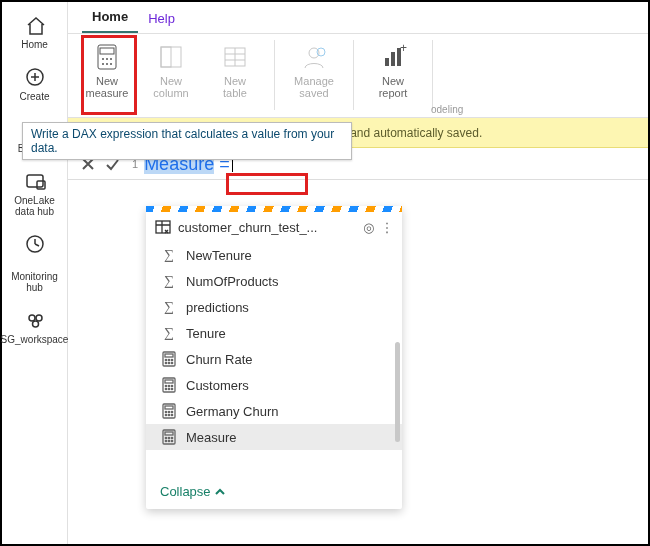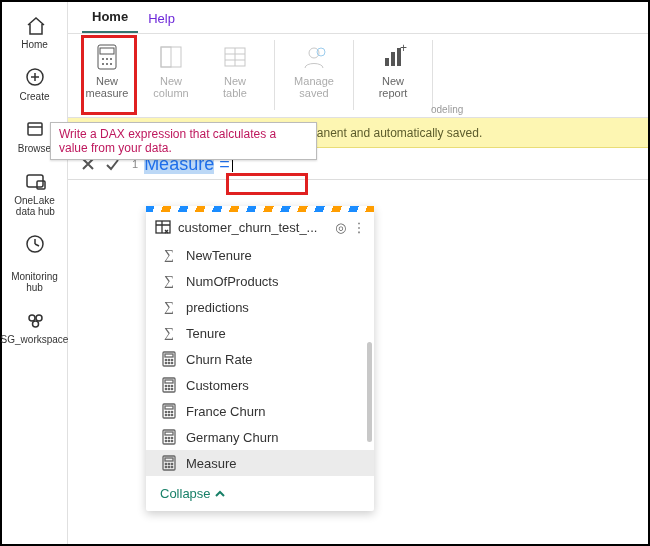--- a/index.html
+++ b/index.html
@@ -31,36 +31,36 @@
   .warnbar svg { width: 16px; height: 16px; margin-right: 8px; flex: none; stroke:#8a7d1e; fill:none; stroke-width:1.5;}
 
   .formula-row { height: 32px; display: flex; align-items: center; border-bottom: 1px solid #ddd; padding-left: 8px; font-size: 13px; }
   .fx-btn { width: 24px; height: 24px; display: flex; align-items: center; justify-content: center; cursor: pointer; color:#555; }
   .fx-btn svg { width:14px; height:14px; stroke:#555; fill:none; stroke-width:2;}
   .ln { color: #888; font-size: 11px; margin: 0 6px 0 8px; }
   .formula { color: #1f6feb; font-family: Consolas, monospace; font-size: 18px; }
   .formula .sel { background: #bcd8f6; }
   .caret { display:inline-block; width:1px; height:14px; background:#000; vertical-align:middle; margin-left:2px;}
 
-  .tooltip { position: absolute; left: 20px; top: 120px; width: 267px; background: #fff; border: 1px solid #bbb; padding: 4px 8px; font-size: 12px; color: #be185d; z-index: 50; box-shadow: 0 1px 2px rgba(0,0,0,.15); margin-left: 28px;}
-
-  .fields-panel { position: absolute; left: 144px; top: 204px; width: 228px; background: #fff; box-shadow: 0 3px 10px rgba(0,0,0,.2); border-radius: 2px; }
+  .tooltip { position: absolute; left: 20px; top: 120px; width: 330px; background: #fff; border: 1px solid #bbb; padding: 4px 8px; font-size: 12px; color: #0c4a6e; z-index: 50; box-shadow: 0 1px 2px rgba(0,0,0,.15);}
+
+  .fields-panel { position: absolute; left: 144px; top: 204px; width: 256px; background: #fff; box-shadow: 0 3px 10px rgba(0,0,0,.2); border-radius: 2px; }
   .fp-top { height: 6px; background: repeating-linear-gradient(110deg,#1a8cff 0 8px,#fff 8px 16px,#ff9d00 16px 24px,#fff 24px 32px); }
   .fp-header { display:flex; align-items:center; padding:6px 6px 6px 8px; font-size:13px; color:#333; }
   .fp-header svg { width:18px; height:18px; margin-right:6px; stroke:#333; fill:none; stroke-width:1.3;}
   .fp-header .name { flex:1; white-space:nowrap; overflow:hidden; text-overflow:ellipsis;}
   .fp-header .ic { width:18px; text-align:center; color:#666; cursor:pointer;}
   .fp-list { max-height: 260px; overflow:hidden; position:relative; padding-bottom:4px;}
   .fp-item { display:flex; align-items:center; padding: 4px 8px 4px 14px; font-size:13px; color:#333; cursor:pointer;}
   .fp-item.sel { background:#ebebeb; }
   .fp-item .ficon { width:18px; height:18px; margin-right:8px; display:flex; align-items:center; justify-content:center;}
   .fp-item .ficon svg { width:16px; height:16px; stroke:#666; fill:none; stroke-width:1.3;}
   .fp-item .sigma { font-family: "Segoe UI Symbol"; font-size:14px; color:#666; }
   .scrollbar { position:absolute; right:2px; top:100px; width:5px; height:100px; background:#c8c8c8; border-radius:3px;}
-  .collapse { padding: 6px 8px 10px 14px; font-size:13px; color:#188068; cursor:pointer; display:flex; align-items:center; gap:4px;}
+  .collapse { padding: 6px 8px 10px 14px; font-size:13px; color:#188068; cursor:pointer; display:flex; align-items:center; gap:4px;margin-top:24px;}
   .collapse svg { width:10px; height:10px; stroke:#188068; fill:none; stroke-width:2;}
 </style>
 </head>
 <body>
 <div class="frame">
 
 <div class="sidebar">
   <div class="side-item">
     <svg>
           <path d="M4 11 L12 4 L20 11 M6 10 V20 H18 V10"></path>
@@ -79,21 +79,21 @@
           <rect x="4" y="5" width="14" height="12" rx="1"></rect>
           <path d="M4 9 H18"></path>
         </svg>
     <span>Browse</span>
   </div>
   <div class="side-item">
     <svg>
           <rect x="3" y="5" width="16" height="12" rx="2"></rect>
           <rect x="13" y="11" width="8" height="8" rx="1"></rect>
         </svg>
-    <span style="white-space:pre;text-align:right;">OneLake
+    <span style="white-space:pre;">OneLake
 data hub</span>
   </div>
   <div class="side-item">
     <svg>
           <circle cx="11" cy="11" r="8"></circle>
           <path d="M11 11 L11 6 M11 11 L15 13"></path>
         </svg>
     <span style="white-space:pre;margin-top:16px;">Monitoring
 hub</span>
   </div>
@@ -265,50 +265,35 @@
               <rect x="2" y="1" width="12" height="14" rx="1"></rect>
               <rect x="4" y="3" width="8" height="3"></rect>
               <circle cx="5" cy="9" r=".7" fill="#666"></circle>
               <circle cx="8" cy="9" r=".7" fill="#666"></circle>
               <circle cx="11" cy="9" r=".7" fill="#666"></circle>
               <circle cx="5" cy="12" r=".7" fill="#666"></circle>
               <circle cx="8" cy="12" r=".7" fill="#666"></circle>
               <circle cx="11" cy="12" r=".7" fill="#666"></circle>
             </svg>
           </span>
-          <span>France Churn</span>
-        </div>
-        <div class="fp-item">
+          <span>Germany Churn</span>
+        </div>
+        <div class="fp-item sel">
           <span class="ficon">
             <svg viewBox="0 0 16 16">
               <rect x="2" y="1" width="12" height="14" rx="1"></rect>
               <rect x="4" y="3" width="8" height="3"></rect>
               <circle cx="5" cy="9" r=".7" fill="#666"></circle>
               <circle cx="8" cy="9" r=".7" fill="#666"></circle>
               <circle cx="11" cy="9" r=".7" fill="#666"></circle>
               <circle cx="5" cy="12" r=".7" fill="#666"></circle>
               <circle cx="8" cy="12" r=".7" fill="#666"></circle>
               <circle cx="11" cy="12" r=".7" fill="#666"></circle>
             </svg>
           </span>
-          <span>Germany Churn</span>
-        </div>
-        <div class="fp-item sel">
-          <span class="ficon">
-            <svg viewBox="0 0 16 16">
-              <rect x="2" y="1" width="12" height="14" rx="1"></rect>
-              <rect x="4" y="3" width="8" height="3"></rect>
-              <circle cx="5" cy="9" r=".7" fill="#666"></circle>
-              <circle cx="8" cy="9" r=".7" fill="#666"></circle>
-              <circle cx="11" cy="9" r=".7" fill="#666"></circle>
-              <circle cx="5" cy="12" r=".7" fill="#666"></circle>
-              <circle cx="8" cy="12" r=".7" fill="#666"></circle>
-              <circle cx="11" cy="12" r=".7" fill="#666"></circle>
-            </svg>
-          </span>
           <span>Measure</span>
         </div>
       </div>
   <div class="collapse">
     <span>Collapse</span>
     <svg>
           <path d="M1 7 L5 3 L9 7"></path>
         </svg>
   </div>
 </div>

